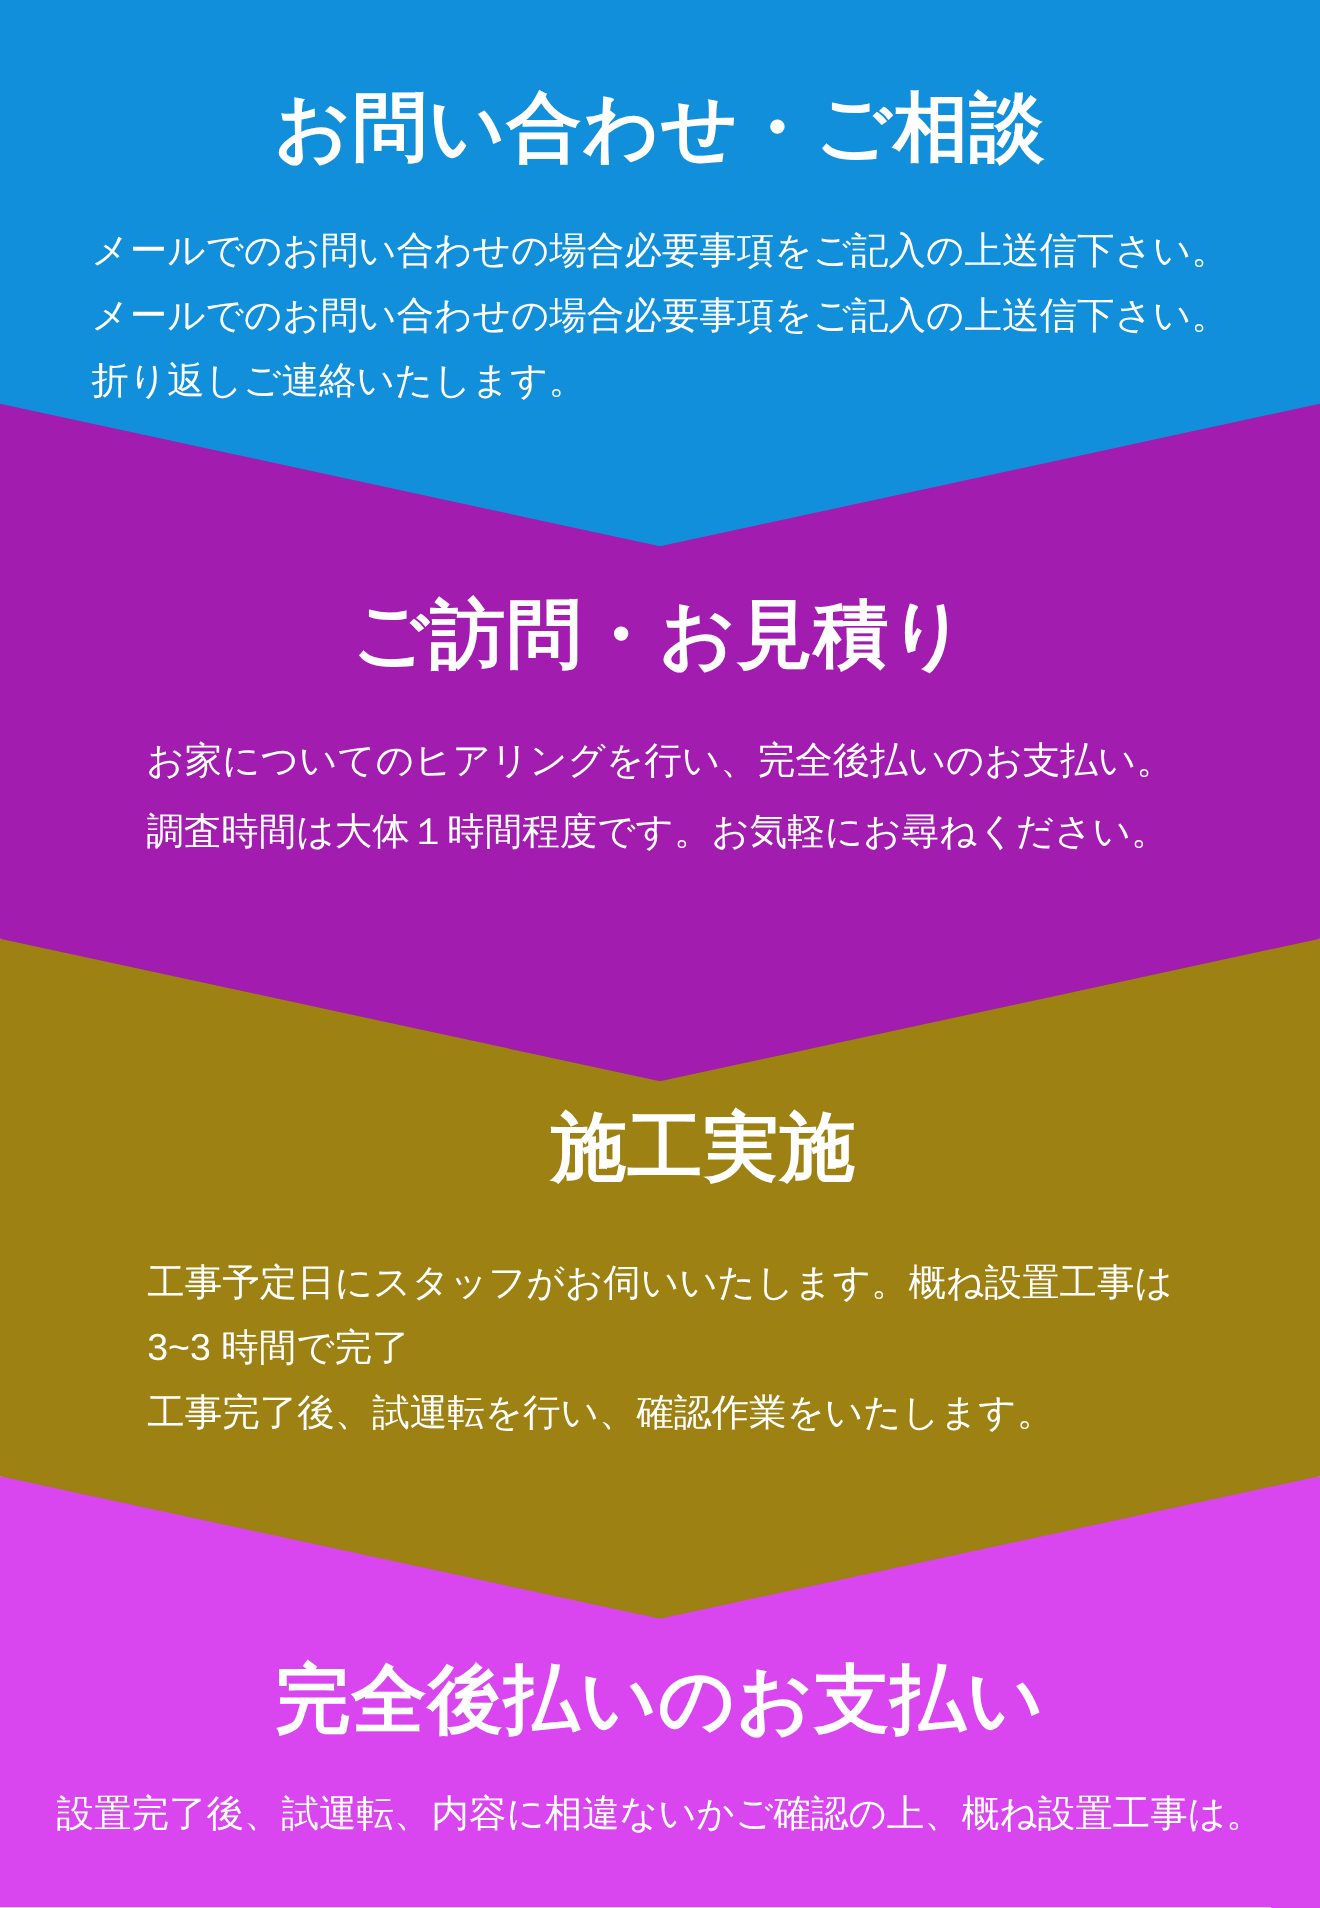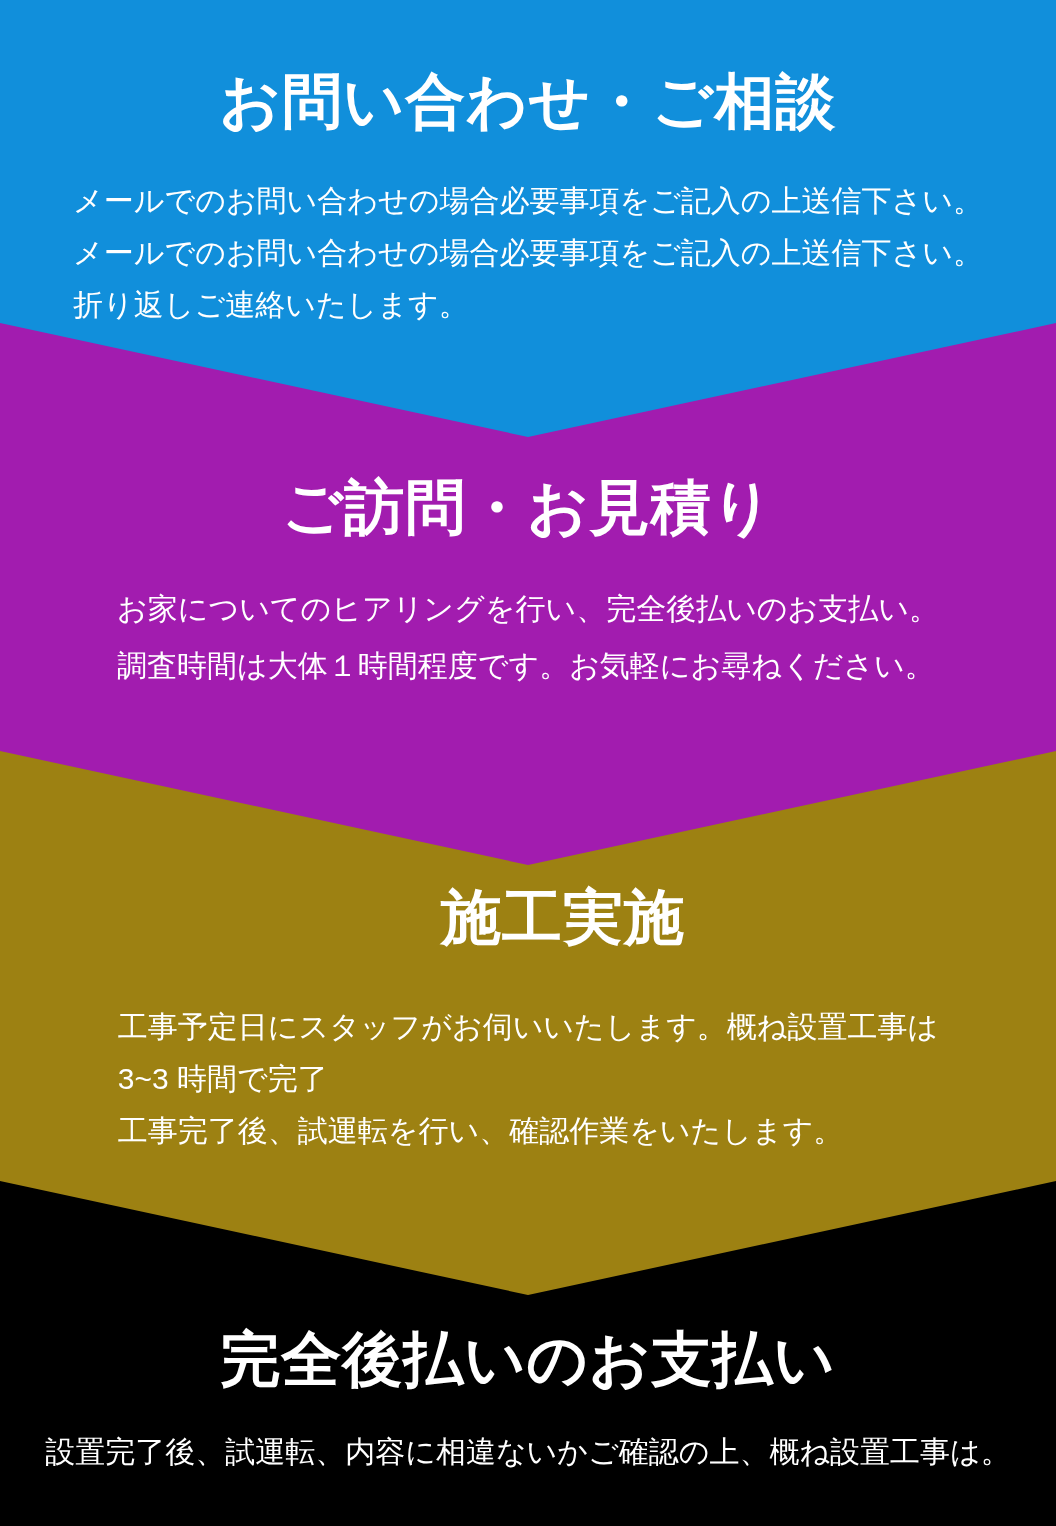--- a/index.html
+++ b/index.html
@@ -98,21 +98,21 @@
     <h1 class="title">施工実施</h1>
     <div class="desc-area">
       <div class="desc">
         <p>工事予定日にスタッフがお伺いいたします。概ね設置工事は</p>
         <p>3~3 時間で完了</p>
         <p>工事完了後、試運転を行い、確認作業をいたします。</p>
       </div>
     </div>
   </section>
 
-  <section class="step s4" style="background-color: #000000;">
+  <section class="step s4" style="background-color: #d946ef;">
     <h1 class="title">完全後払いのお支払い</h1>
     <div class="desc-area">
       <div class="desc">
         <p>設置完了後、試運転、内容に相違ないかご確認の上、概ね設置工事は。</p>
       </div>
     </div>
   </section>
 
 </div>
 

